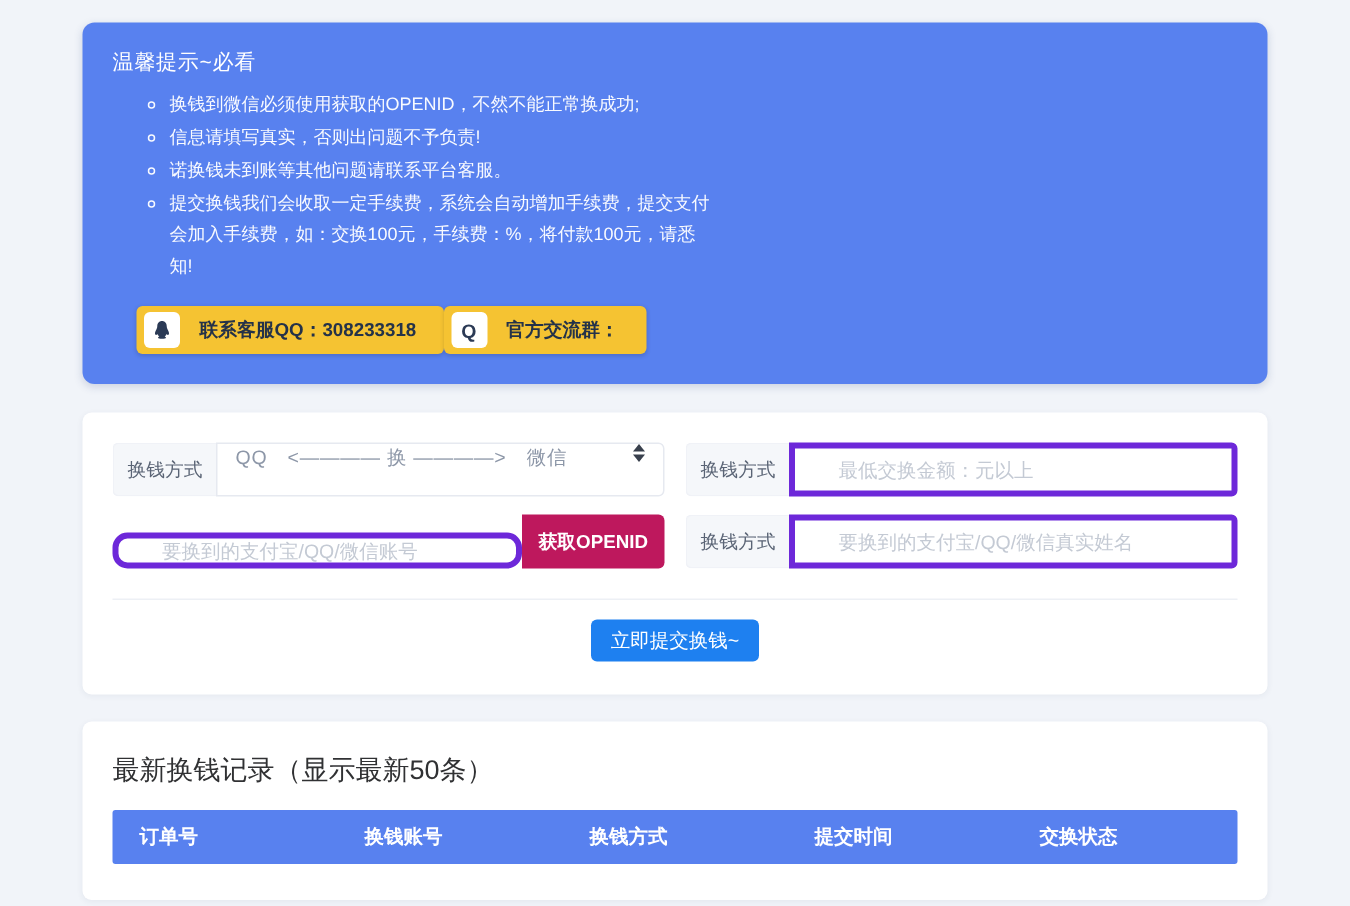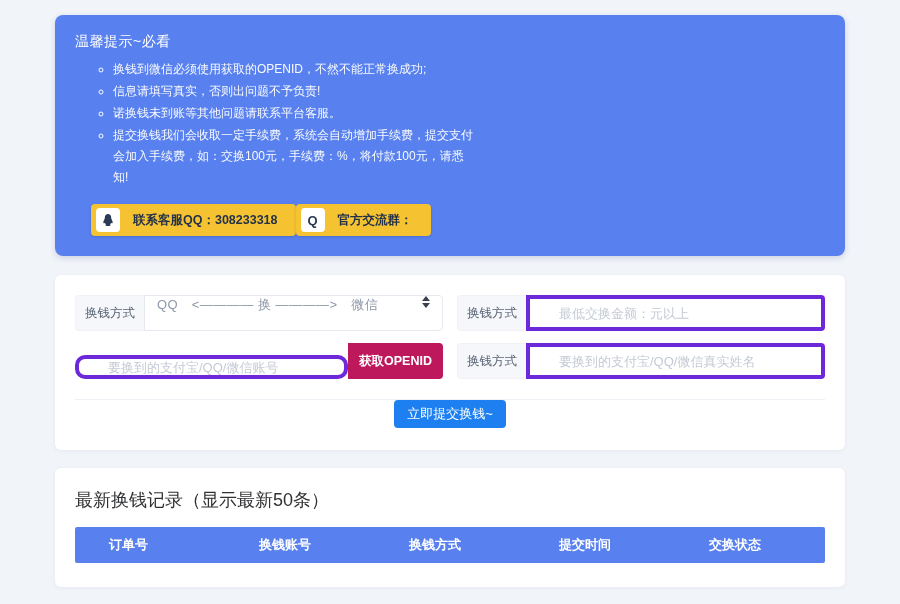--- a/index.html
+++ b/index.html
@@ -74,39 +74,39 @@
     font-family: "Liberation Sans", "DejaVu Sans", sans-serif;
   }
   .finput.no-right-radius { border-radius: 10px; margin-top: 12px; }
   .finput::placeholder { color: #c4cad4; opacity: 1; }
   .openid-btn {
     background: #be185d; color: #ffffff; border: none;
     border-radius: 0 4px 4px 0; padding: 0 11px; font-size: 12.5px;
     font-weight: bold; cursor: pointer; white-space: nowrap;
   }
   .form-divider { border: none; border-top: 1px solid #edf0f5; margin-top: 20px; }
-  .submit-row { text-align: center; }
+  .submit-row { text-align: center; margin-top: 13px; }
   .submit-btn {
     background: #1e80f0; color: #ffffff; border: none; border-radius: 4px;
     height: 28px; padding: 0 13px; font-size: 13px; cursor: pointer;
   }
 
   
   .records-card {
     background: #ffffff; border-radius: 6px; margin-top: 18px;
     padding: 20px 20px 24px 20px;
     box-shadow: 0 1px 4px rgba(31,45,80,0.06);
   }
   .records-title { font-size: 18px; color: #303133; }
   .table-head {
     margin-top: 15px; display: flex; align-items: center;
     background: #5881ef; height: 36px; border-radius: 2px;
     color: #ffffff; font-size: 13px; font-weight: bold;
   }
-  .th-cell { flex: 1; padding-left: 34px; }
+  .th-cell { flex: 1; padding-left: 18px; }
 </style>
 </head>
 <body>
 
 <div class="wrap">
 
   <div class="notice-card">
     <div class="notice-title">温馨提示~必看</div>
     <ul class="notice-list">
       <li>换钱到微信必须使用获取的OPENID，不然不能正常换成功;</li>

